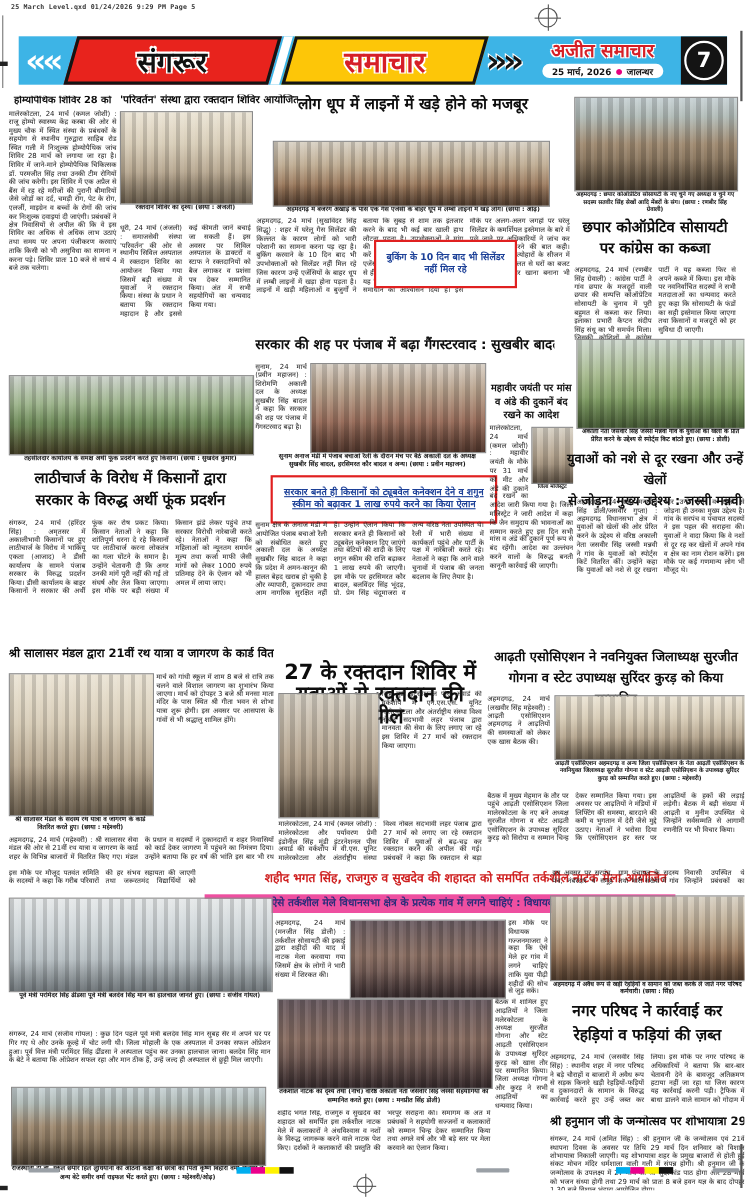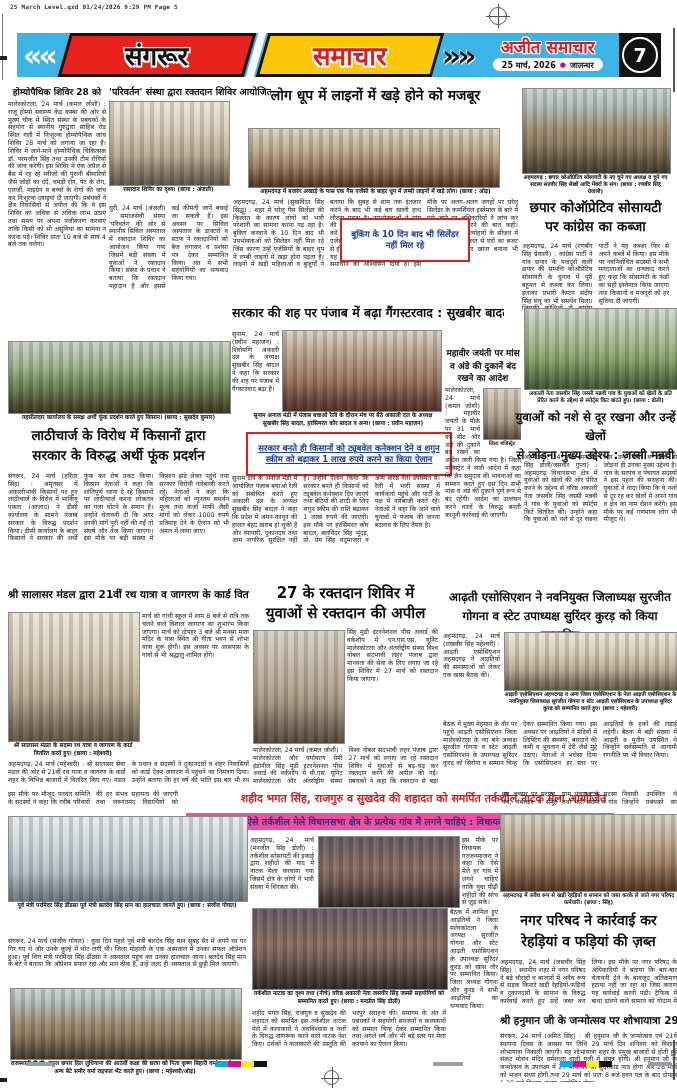--- a/index.html
+++ b/index.html
@@ -175,21 +175,21 @@
 
   <section class="abs" style="left:8px;top:588px;width:241px;height:200px;">
     <div class="hl nw" style="font-size:10.5px;height:19px;">श्री सालासर मंडल द्वारा 21वीं रथ यात्रा व जागरण के कार्ड वितरित</div>
     <div class="abs ph ph-indoor" style="left:0;top:24px;width:130px;height:128px;"></div>
     <div class="abs bd" style="left:134px;top:24px;width:107px;height:128px;">मार्च को गांधी स्कूल में शाम 8 बजे से रात्रि तक चलने वाले विशाल जागरण का शुभारंभ किया जाएगा। मार्च को दोपहर 3 बजे श्री मनसा माता मंदिर के पास स्थित श्री गीता भवन से शोभा यात्रा शुरू होगी। इस अवसर पर आसपास के गांवों से भी श्रद्धालु शामिल होंगे।</div>
     <div class="abs cap" style="left:0;top:154px;width:130px;height:16px;">श्री सालासर मंडल के सदस्य रथ यात्रा व जागरण के कार्ड वितरित करते हुए। (छाया : महेश्वरी)</div>
     <div class="abs bd c2" style="left:0;top:172px;width:241px;height:26px;">अहमदगढ़, 24 मार्च (महेश्वरी) : श्री सालासर सेवा मंडल की ओर से 21वीं रथ यात्रा व जागरण के कार्ड शहर के विभिन्न बाजारों में वितरित किए गए। मंडल के प्रधान व सदस्यों ने दुकानदारों व शहर निवासियों को कार्ड देकर जागरण में पहुंचने का निमंत्रण दिया। उन्होंने बताया कि हर वर्ष की भांति इस बार भी रथ यात्रा बड़ी धूमधाम से निकाली जाएगी जिसमें झांकियां विशेष आकर्षण का केंद्र होंगी।</div>
   </section>
 
   <section class="abs" style="left:253px;top:583px;width:185px;height:205px;">
-    <div class="hl" style="font-size:15px;line-height:20px;height:42px;">
+    <div class="hl" style="font-size:19px;line-height:20px;height:42px;margin-top:18px;">
       <span style="display:block;">27 के रक्तदान शिविर में</span>
       <span style="display:block;">युवाओं से रक्तदान की अपील</span>
     </div>
     <div class="abs ph ph-portrait" style="left:0;top:47px;width:90px;height:112px;"></div>
     <div class="abs bd" style="left:94px;top:45px;width:91px;height:116px;">सिंह मुंडी इंटरनेशनल पीस अवार्ड की वर्कशॉप में एन.एस.एस. यूनिट मालेरकोटला और अंतर्राष्ट्रीय संस्था विश्व नोबल सदभावी लहर पंजाब द्वारा मानवता की सेवा के लिए लगाए जा रहे इस शिविर में 27 मार्च को रक्तदान किया जाएगा।</div>
     <div class="abs bd c2" style="left:0;top:163px;width:185px;height:42px;">मालेरकोटला, 24 मार्च (कमल जोशी) : मालेरकोटला और पर्यावरण प्रेमी इंडोनील सिंह मुंडी इंटरनेशनल पीस अवार्ड की वर्कशॉप में वी.एस. यूनिट मालेरकोटला और अंतर्राष्ट्रीय संस्था विश्व नोबल सदभावी लहर पंजाब द्वारा 27 मार्च को लगाए जा रहे रक्तदान शिविर में युवाओं से बढ़-चढ़ कर रक्तदान करने की अपील की गई। प्रबंधकों ने कहा कि रक्तदान से बड़ा कोई दान नहीं है तथा एक यूनिट रक्त से कई जिंदगियां बचाई जा सकती हैं। इच्छुक रक्तदानी अपना पंजीकरण करवा सकते हैं।</div>
   </section>
 
   <section class="abs" style="left:443px;top:588px;width:234px;height:200px;">
     <div class="hl" style="font-size:11.8px;line-height:19px;height:40px;">

